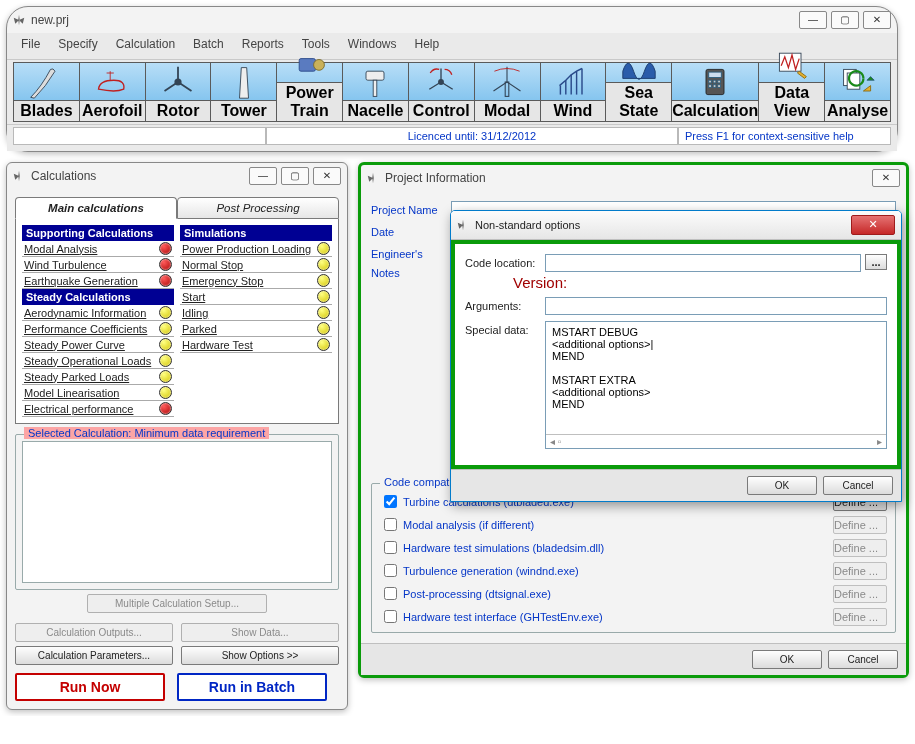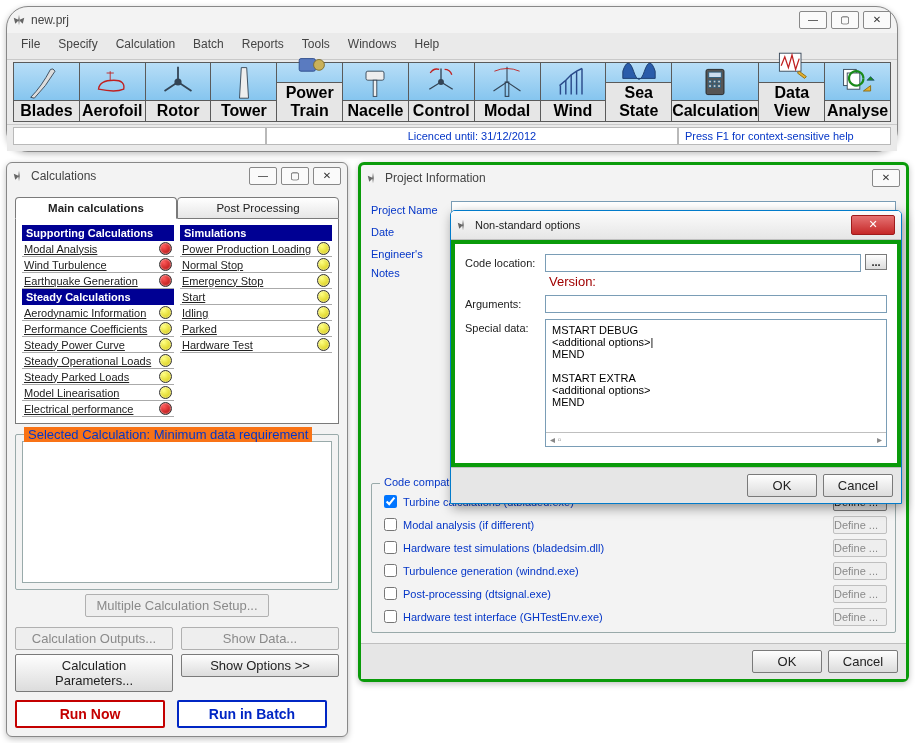--- a/index.html
+++ b/index.html
@@ -17,34 +17,34 @@
   .tool .pic svg { width:36px; height:36px; fill:#2c5e7e; stroke:#2c5e7e; }
   .tool .label { width:100%; text-align:center; font-size:16px; font-weight:bold; background:#e6e6e6; border-top:1px solid #5a5a5a; color:#000; padding:1px 0; }
   .statusbar { display:flex; padding:2px 6px 6px 6px; gap:0; background:#eaeaea; font-size:11px; }
   .statusbox { flex:1; border:1px solid #b9b9b9; background:#fff; padding:2px 6px; }
   .lic { text-align:center; color:#0536c7; flex:2; }
   .help { color:#0536c7; text-align:left; }
   .row2 { display:flex; gap:10px; margin-top:10px; align-items:flex-start; }
   .calc-win { width:340px; }
   .calc-body { padding:8px; }
   .tabs { display:flex; }
-  .tab { flex:1; border:1px solid #7a7a7a; background:linear-gradient(#fff,#e6e6e6); padding:4px 0; text-align:center; font-size:11.5px; border-radius:4px 4px 0 0; position:relative; }
+  .tab { flex:1; border:1px solid #7a7a7a; background:linear-gradient(#fff,#e6e6e6); padding:4px 0; text-align:center; font-size:11.5px; border-radius:4px 4px 0 0; position:relative;font-style:italic; }
   .tab.active { font-weight:bold; background:#fff; border-bottom-color:#fff; z-index:1; }
   .tabcontent { border:1px solid #7a7a7a; border-top:none; padding:6px; display:flex; gap:6px; background:#fff; }
   .col { flex:1; }
   .hdr { background:#000093; color:#fff; font-weight:bold; padding:2px 4px; font-size:11px; }
   .calc-item { display:flex; align-items:center; border-bottom:1px solid #aaa; padding:1px 2px; font-size:11px; }
   .calc-item span:first-child { flex:1;text-decoration:underline; }
   .dot { width:11px; height:11px; border-radius:50%; border:1px solid #333; box-shadow:inset 0 0 2px #fff; }
   .dot.red { background:radial-gradient(circle at 35% 30%, #ff5a5a, #a70000); }
   .dot.yellow { background:radial-gradient(circle at 35% 30%, #ffff80, #d0c200); }
   .group { border:1px solid #9aa; border-radius:2px; margin-top:10px; padding:6px; position:relative; }
-  .group .legend { position:absolute; top:-8px; left:8px; background:#f97316; padding:0 4px; font-size:13px; color:#0536c7; }
+  .group .legend { position:absolute; top:-8px; left:8px; background:#fca5a5; padding:0 4px; font-size:11px; color:#0536c7; }
   .textbox { background:#fff; border:1px solid #9aa; height:140px; }
-  .btn { display:inline-block; border:1px solid #7a7a7a; background:linear-gradient(#fefefe,#dcdcdc); padding:3px 10px; border-radius:2px; font-size:13px; text-align:center; min-width:105px; box-sizing:border-box; }
+  .btn { display:inline-block; border:1px solid #7a7a7a; background:linear-gradient(#fefefe,#dcdcdc); padding:3px 10px; border-radius:2px; font-size:10px; text-align:center; min-width:105px; box-sizing:border-box; }
   .btn.disabled { color:#8a8a8a; border-color:#b0b0b0; background:#eee; }
   .btn.big { min-width:150px; font-size:14px; font-weight:bold; padding:4px 0; }
   .run-now { color:#c40000; border:2px solid #c40000; background:#fff; }
   .run-batch { color:#0026c4; border:2px solid #0026c4; background:#fff; }
   .pi-win { flex:1; border:3px solid #0a9b0a; }
   .pi-body { padding:10px; }
   .fld { display:flex; align-items:center; margin-bottom:4px; }
   .fld label { width:80px; color:#0536c7; font-size:11px; }
   .fld input, .notesbox { flex:1; border:1px solid #7a9db6; background:#fff; padding:2px 4px; font-size:11px; }
   .notesbox { height:200px; }
@@ -57,21 +57,21 @@
   .define.dim { color:#8a8a8a; border-color:#bfbfbf; background:#eee; }
   .dlg { position:absolute; left:450px; top:210px; width:450px; border:1px solid #027bca; box-shadow:2px 4px 12px rgba(0,0,0,.4); background:#fff; z-index:100; border-radius:5px 5px 0 0; overflow:hidden; }
   .dlg .dtb { display:flex; align-items:center; padding:4px 6px; background:linear-gradient(#fcfcfc,#e6e6e6); border-bottom:1px solid #bfbfbf;justify-content:center; }
   .dlg .dtb .spacer { flex:1; }
   .dlg .close { width:42px; height:18px; background:linear-gradient(#e57373,#c62828); color:#fff; text-align:center; border:1px solid #9e1c1c; border-radius:2px; font-size:11px; line-height:17px; }
   .dlg-body { border:4px solid #0a9b0a; padding:10px; }
   .frow { display:flex; align-items:flex-start; margin-bottom:6px; font-size:11px; }
   .frow > label { width:80px; padding-top:3px; }
   .frow input[type=text]{ flex:1; border:1px solid #7a9db6; padding:2px 4px; font-size:11px; }
   .browse { width:20px; border:1px solid #7a7a7a; background:linear-gradient(#fefefe,#dcdcdc); text-align:center; margin-left:4px; font-weight:bold; padding:1px 0; }
-  .ver { color:#a00000; font-size:13px; margin-left:84px; margin-top:-4px; margin-bottom:6px; }
+  .ver { color:#a00000; font-size:15px; margin-left:48px; margin-top:-4px; margin-bottom:6px; }
   .special { flex:1; border:1px solid #7a9db6; height:110px; padding:4px 6px; font-family:inherit; font-size:11px; white-space:pre; overflow:auto; resize:none; }
   .scrollhint { display:flex; justify-content:space-between; border-top:1px solid #bfbfbf; padding:1px 4px; color:#888; font-size:10px; }
   .dlg-foot { display:flex; justify-content:flex-end; gap:6px; padding:6px 8px; background:#e6e6e6; border-top:1px solid #bfbfbf; }
   .pi-foot { display:flex; justify-content:flex-end; gap:6px; padding:6px 8px; background:#e6e6e6; border-top:1px solid #bfbfbf; }
 </style>
 </head>
 <body>
 
 <div class="window" style="width:890px;border-radius:22px;">
   <div class="titlebar">

